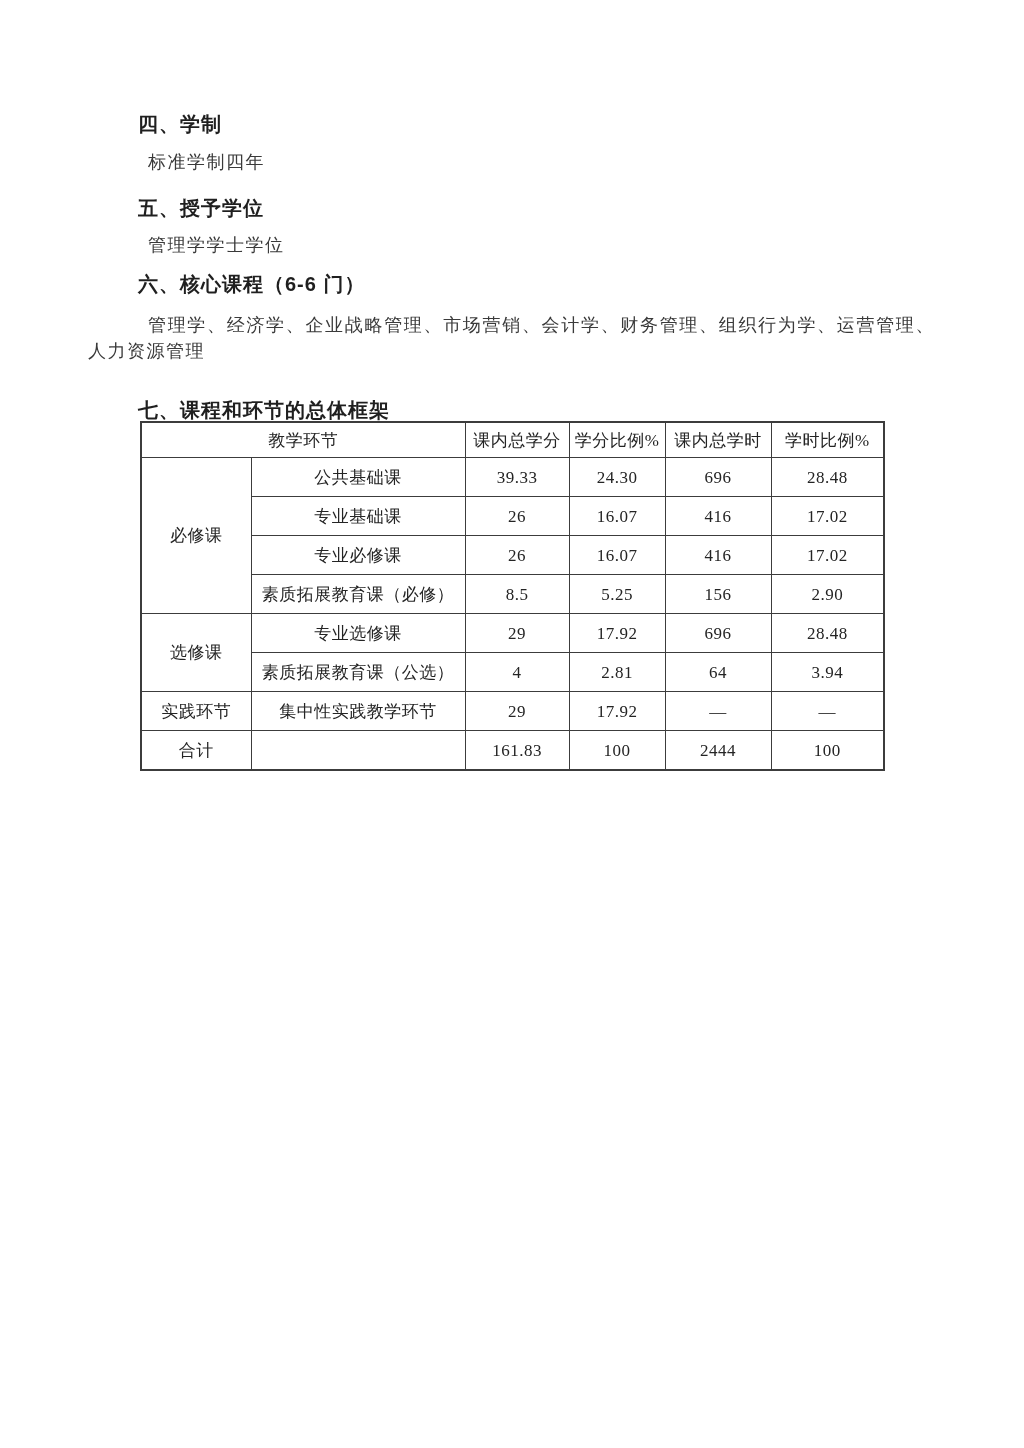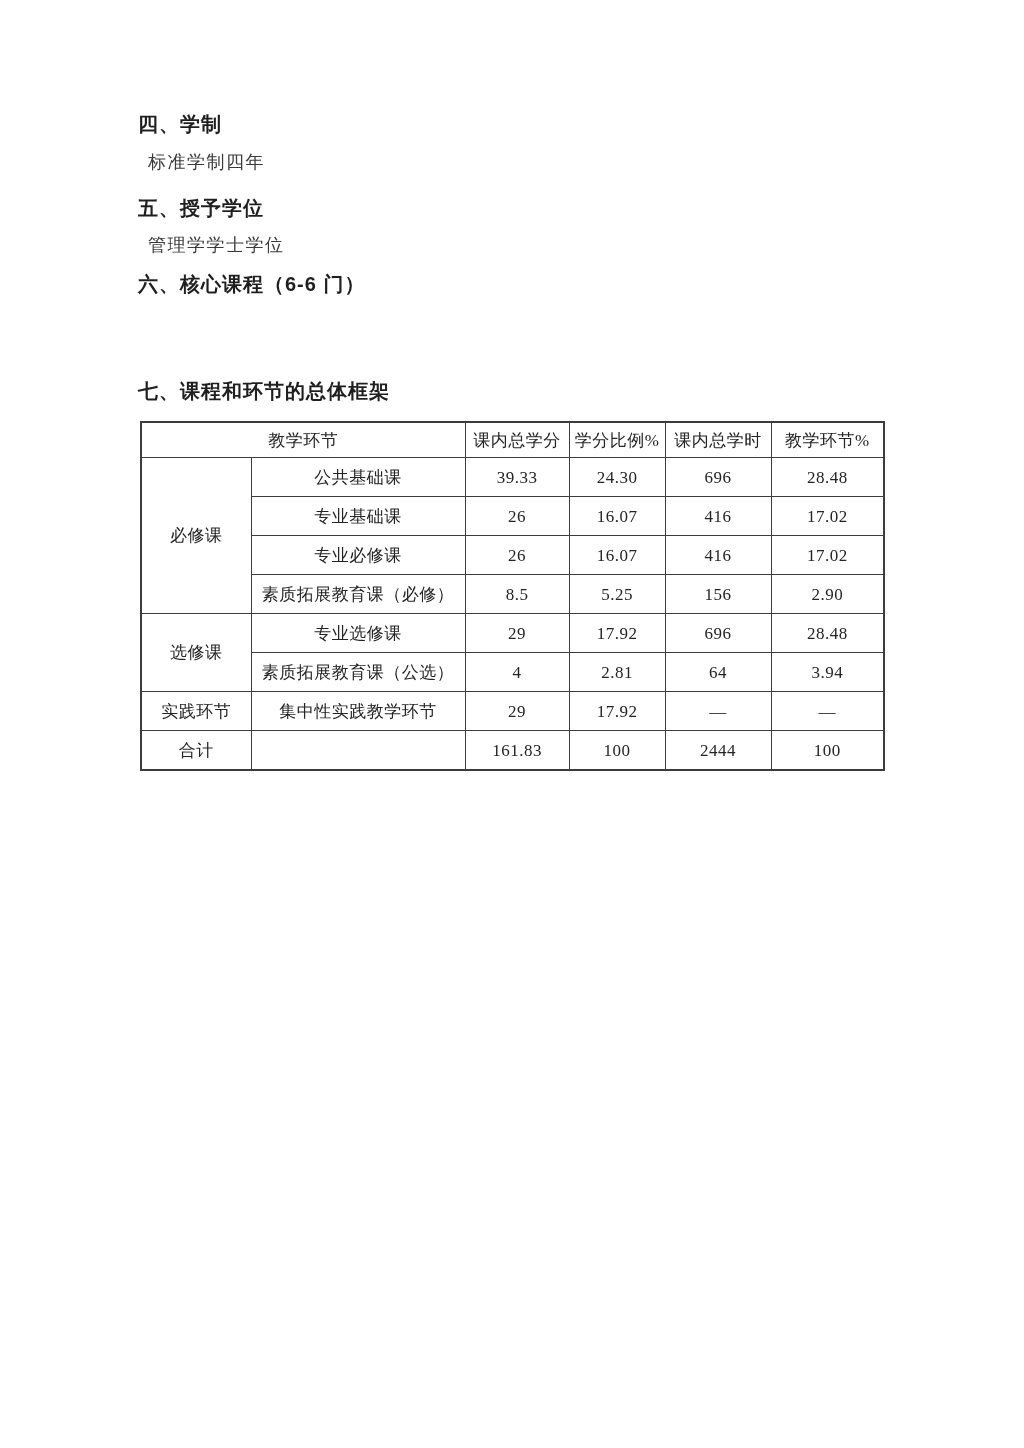--- a/index.html
+++ b/index.html
@@ -81,39 +81,40 @@
   <div class="heading" style="top:114px">四、学制</div>
 
   <div class="body-line" style="top:153px">标准学制四年</div>
 
   <div class="heading" style="top:198px">五、授予学位</div>
 
   <div class="body-line" style="top:236px">管理学学士学位</div>
 
   <div class="heading" style="top:274px">六、核心课程（6-6 门）</div>
 
+  <div class="para">管理学、经济学、企业战略管理、市场营销、会计学、财务管理、组织行为学、运营管理、人力资源管理</div>
 
-  <div class="heading" style="top:381px">七、课程和环节的总体框架</div>
+  <div class="heading" style="top:400px">七、课程和环节的总体框架</div>
 
   <table class="framework">
     <colgroup>
       <col style="width:110px">
       <col style="width:214px">
       <col style="width:104px">
       <col style="width:96px">
       <col style="width:106px">
       <col style="width:113px">
     </colgroup>
     <tbody>
       <tr class="header-row">
         <td colspan="2">教学环节</td>
         <td>课内总学分</td>
         <td>学分比例%</td>
         <td>课内总学时</td>
-        <td>教学环节%</td>
+        <td>学时比例%</td>
       </tr>
 
       <tr>
         <td rowspan="4">必修课</td>
         <td>公共基础课</td>
         <td>39.33</td>
         <td>24.30</td>
         <td>696</td>
         <td>28.48</td>
       </tr>

